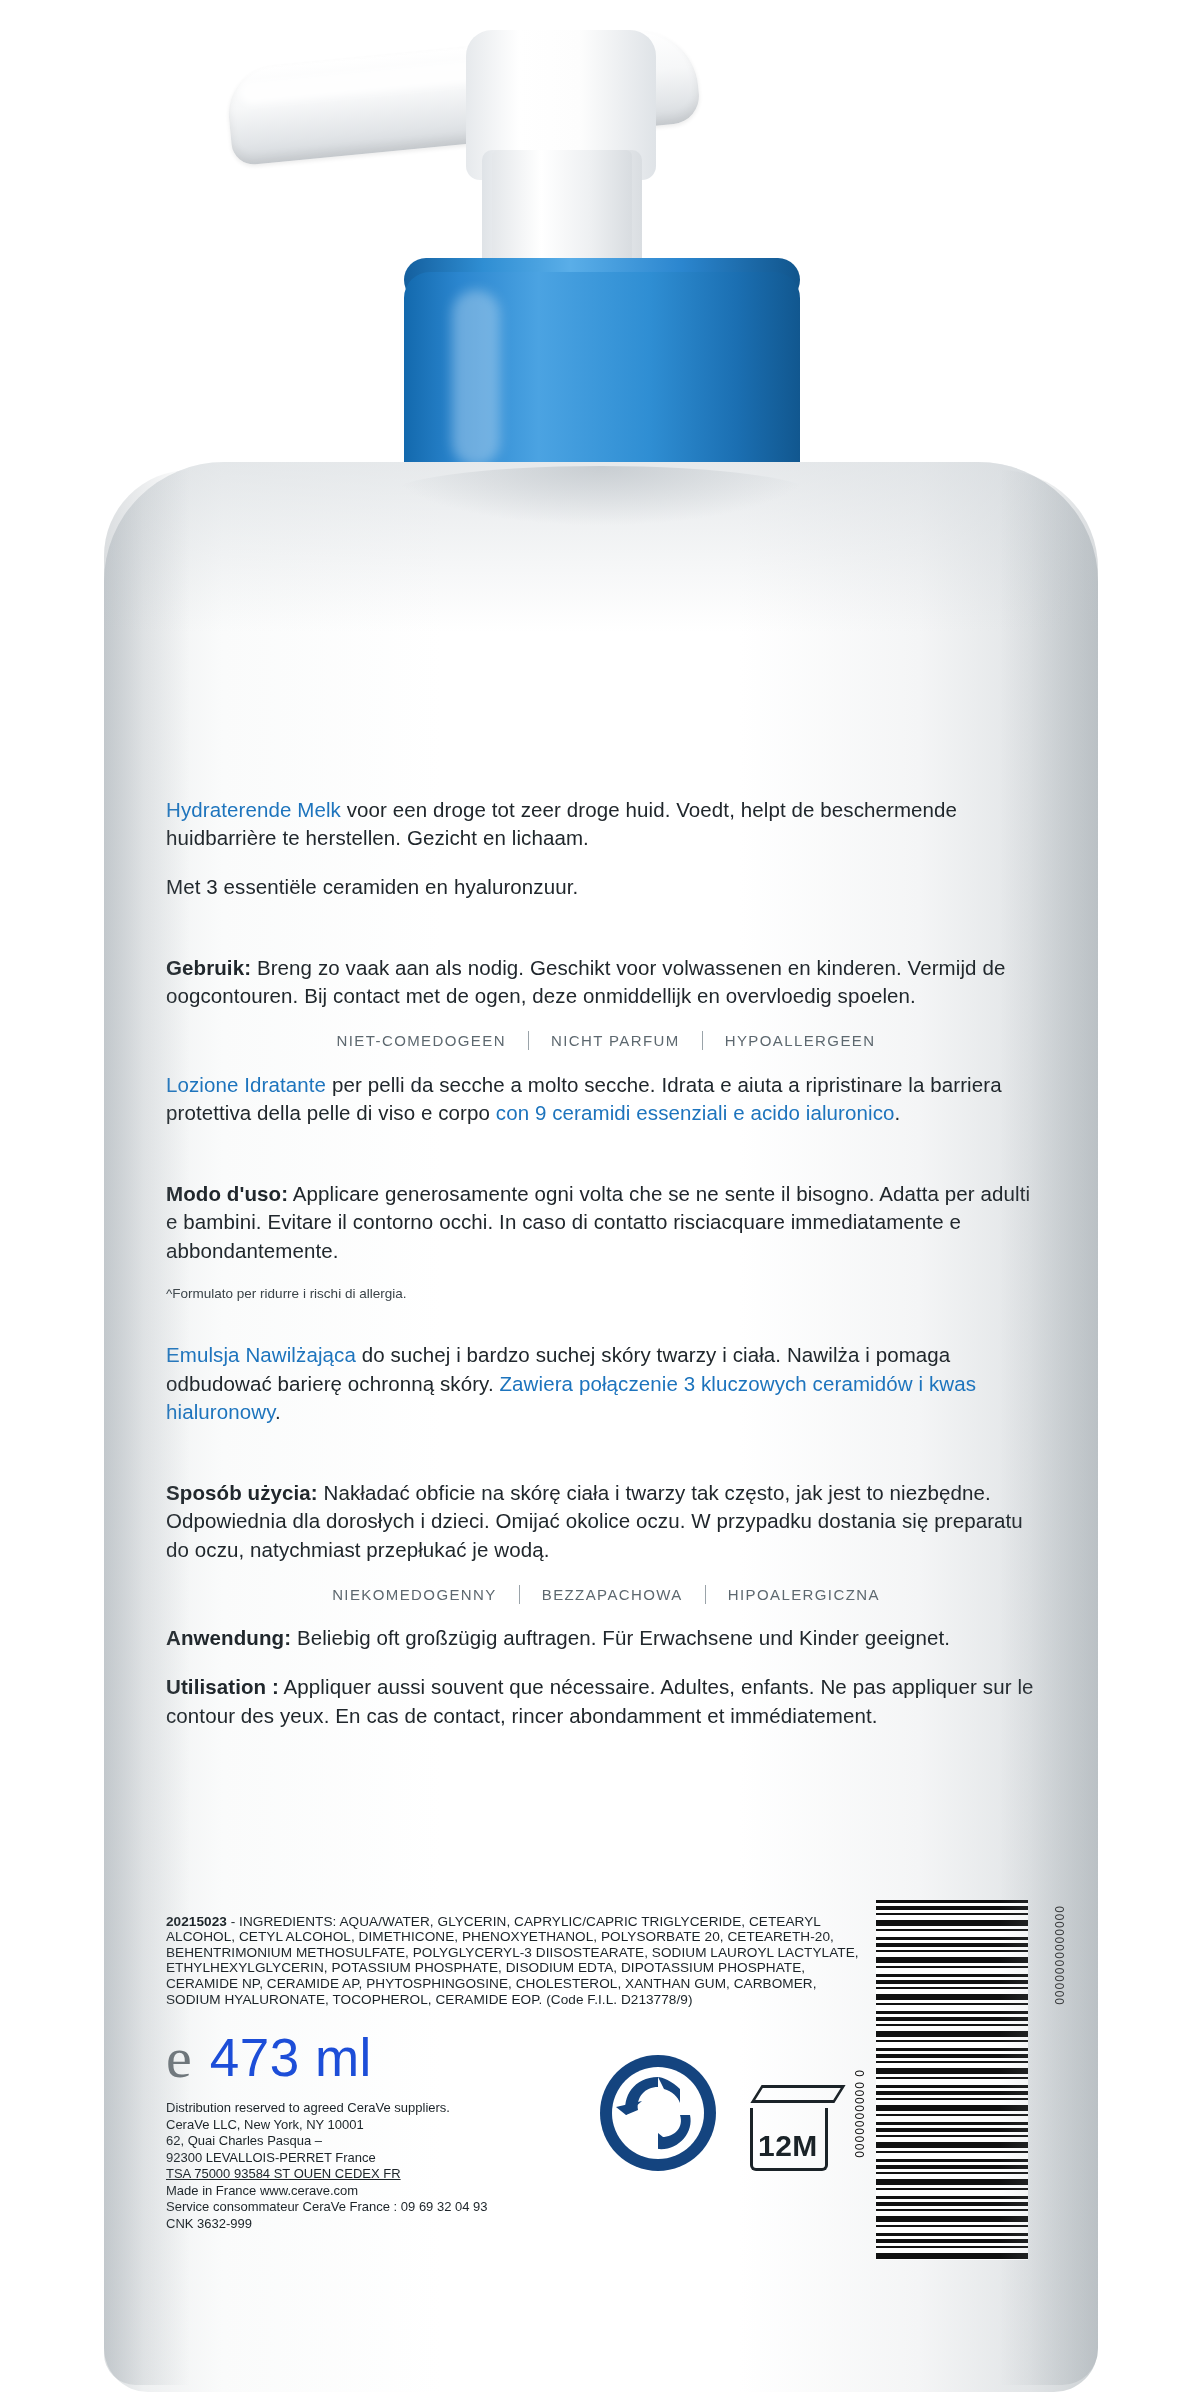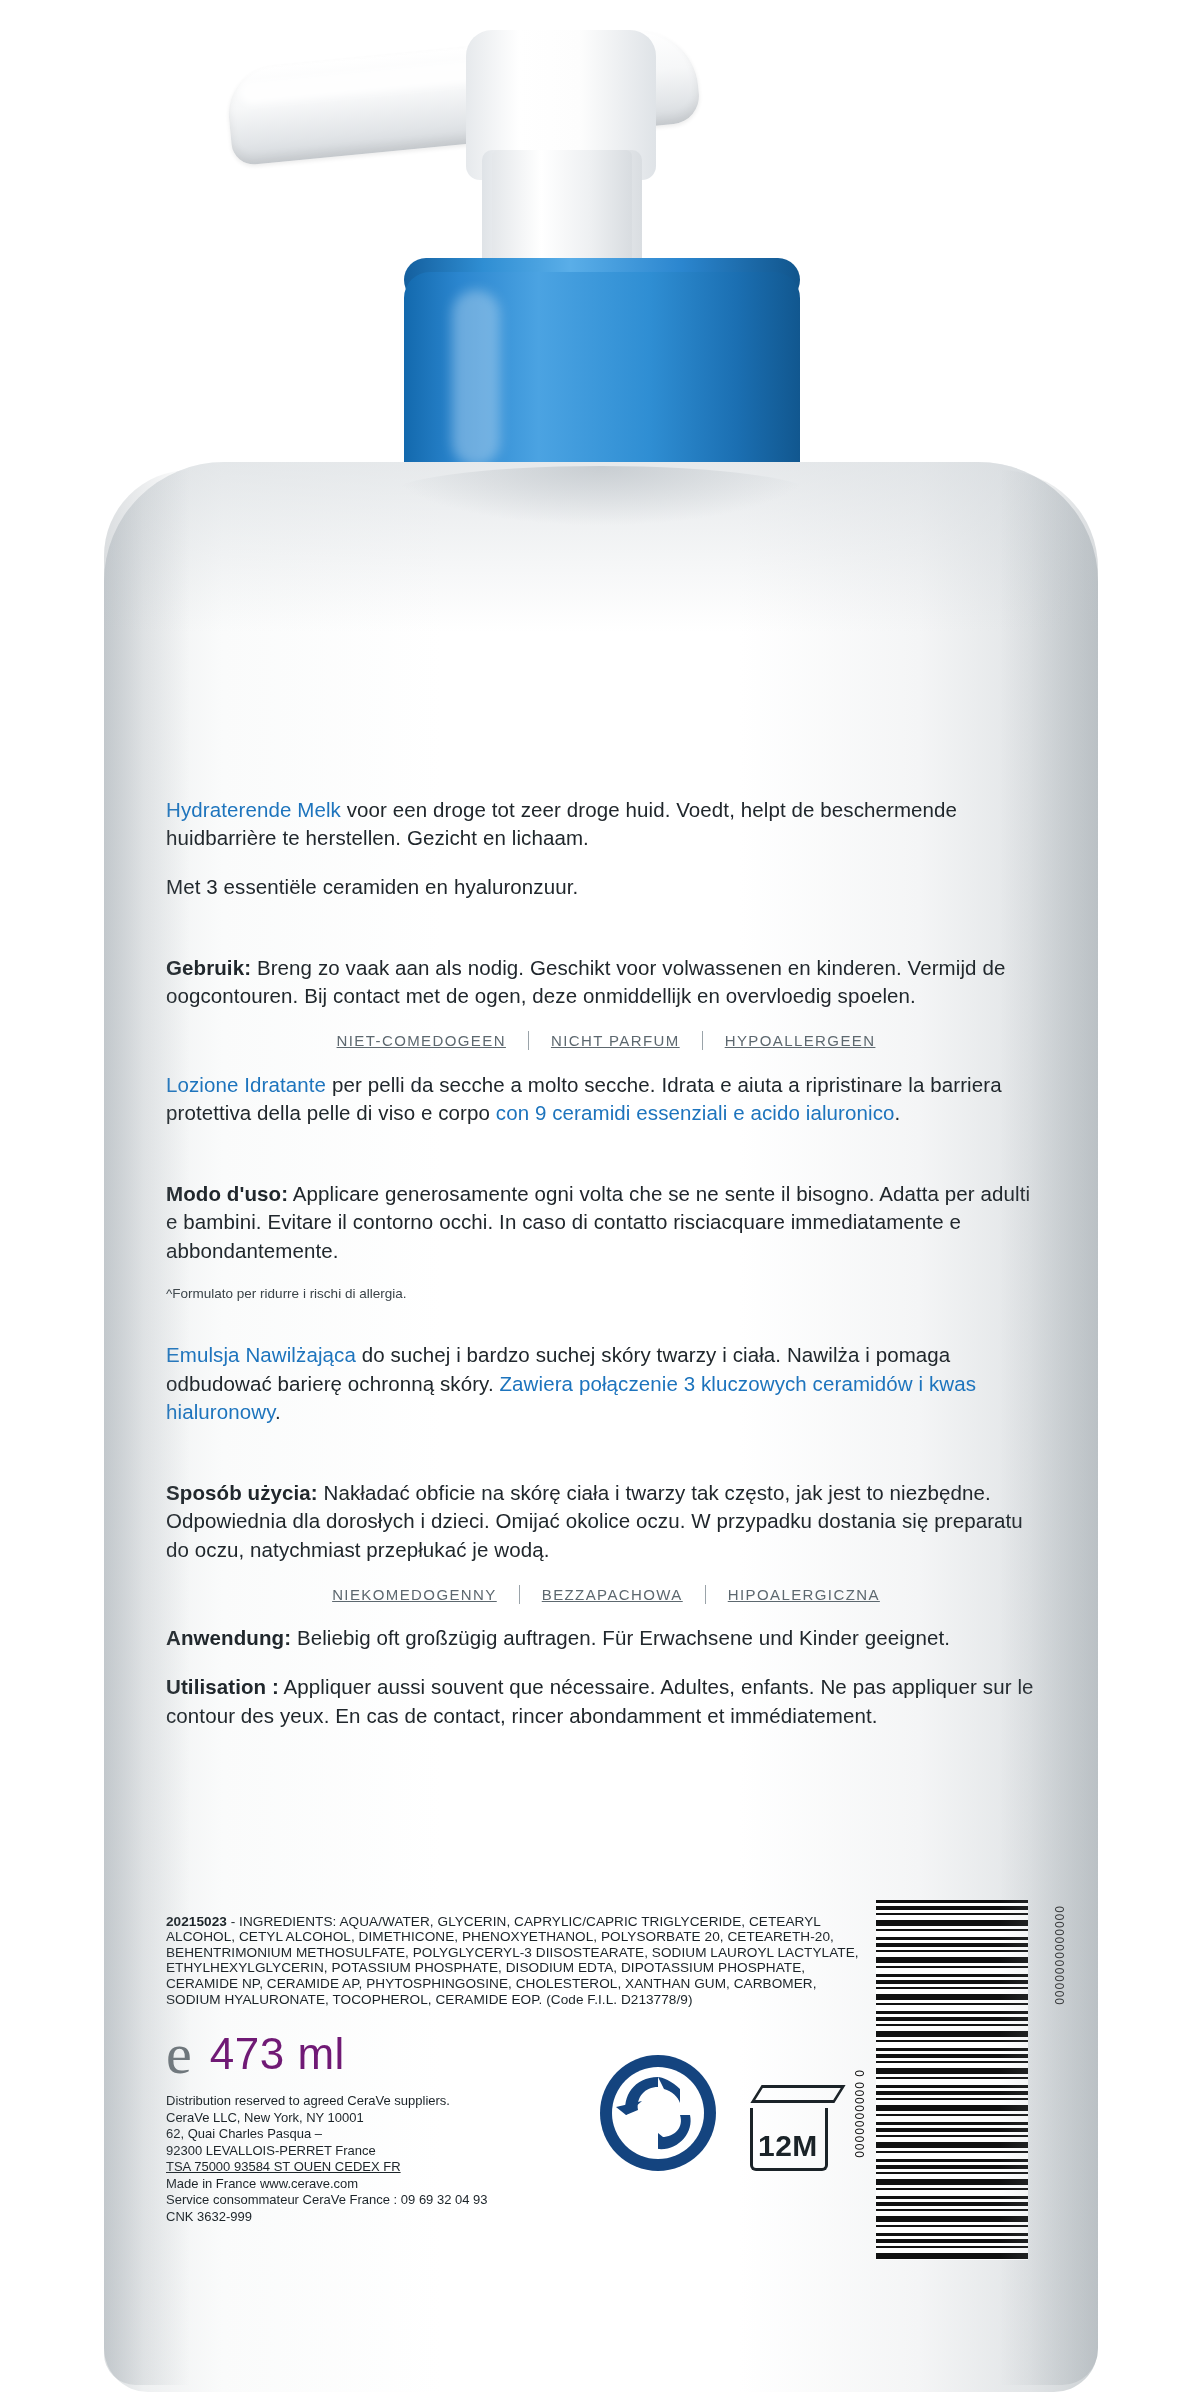--- a/index.html
+++ b/index.html
@@ -141,21 +141,20 @@
   
   .claims {
     display: flex;
     justify-content: center;
     align-items: center;
     gap: 0px;
     font-size: 15px;
     letter-spacing: 1.4px;
     color: #5d686f;
     margin: 18px 0 16px 0;
-    text-decoration: underline;
   }
   .claims span.claim { padding: 0 22px; white-space: nowrap; }
   .claims span.sep {
     display: inline-block;
     width: 1px; height: 19px;
     background: #9aa3a9;
   }
   .footnote {
     font-size: 13.5px;
     color: #3a4348;
@@ -182,22 +181,22 @@
     gap: 18px;
     margin-top: 20px;
   }
   .e-mark {
     font-family: "Liberation Serif", serif;
     font-size: 58px;
     color: #6d757a;
     line-height: 54px;
   }
   .volume {
-    font-size: 44px;
-    color: #701a75;
+    font-size: 53px;
+    color: #1d4ed8;
     letter-spacing: 0.5px;
   }
 
   .distrib {
     margin-top: 12px;
     font-size: 13px;
     line-height: 16.5px;
     color: #1b2328;
   }
   .distrib .u { text-decoration: underline; }

